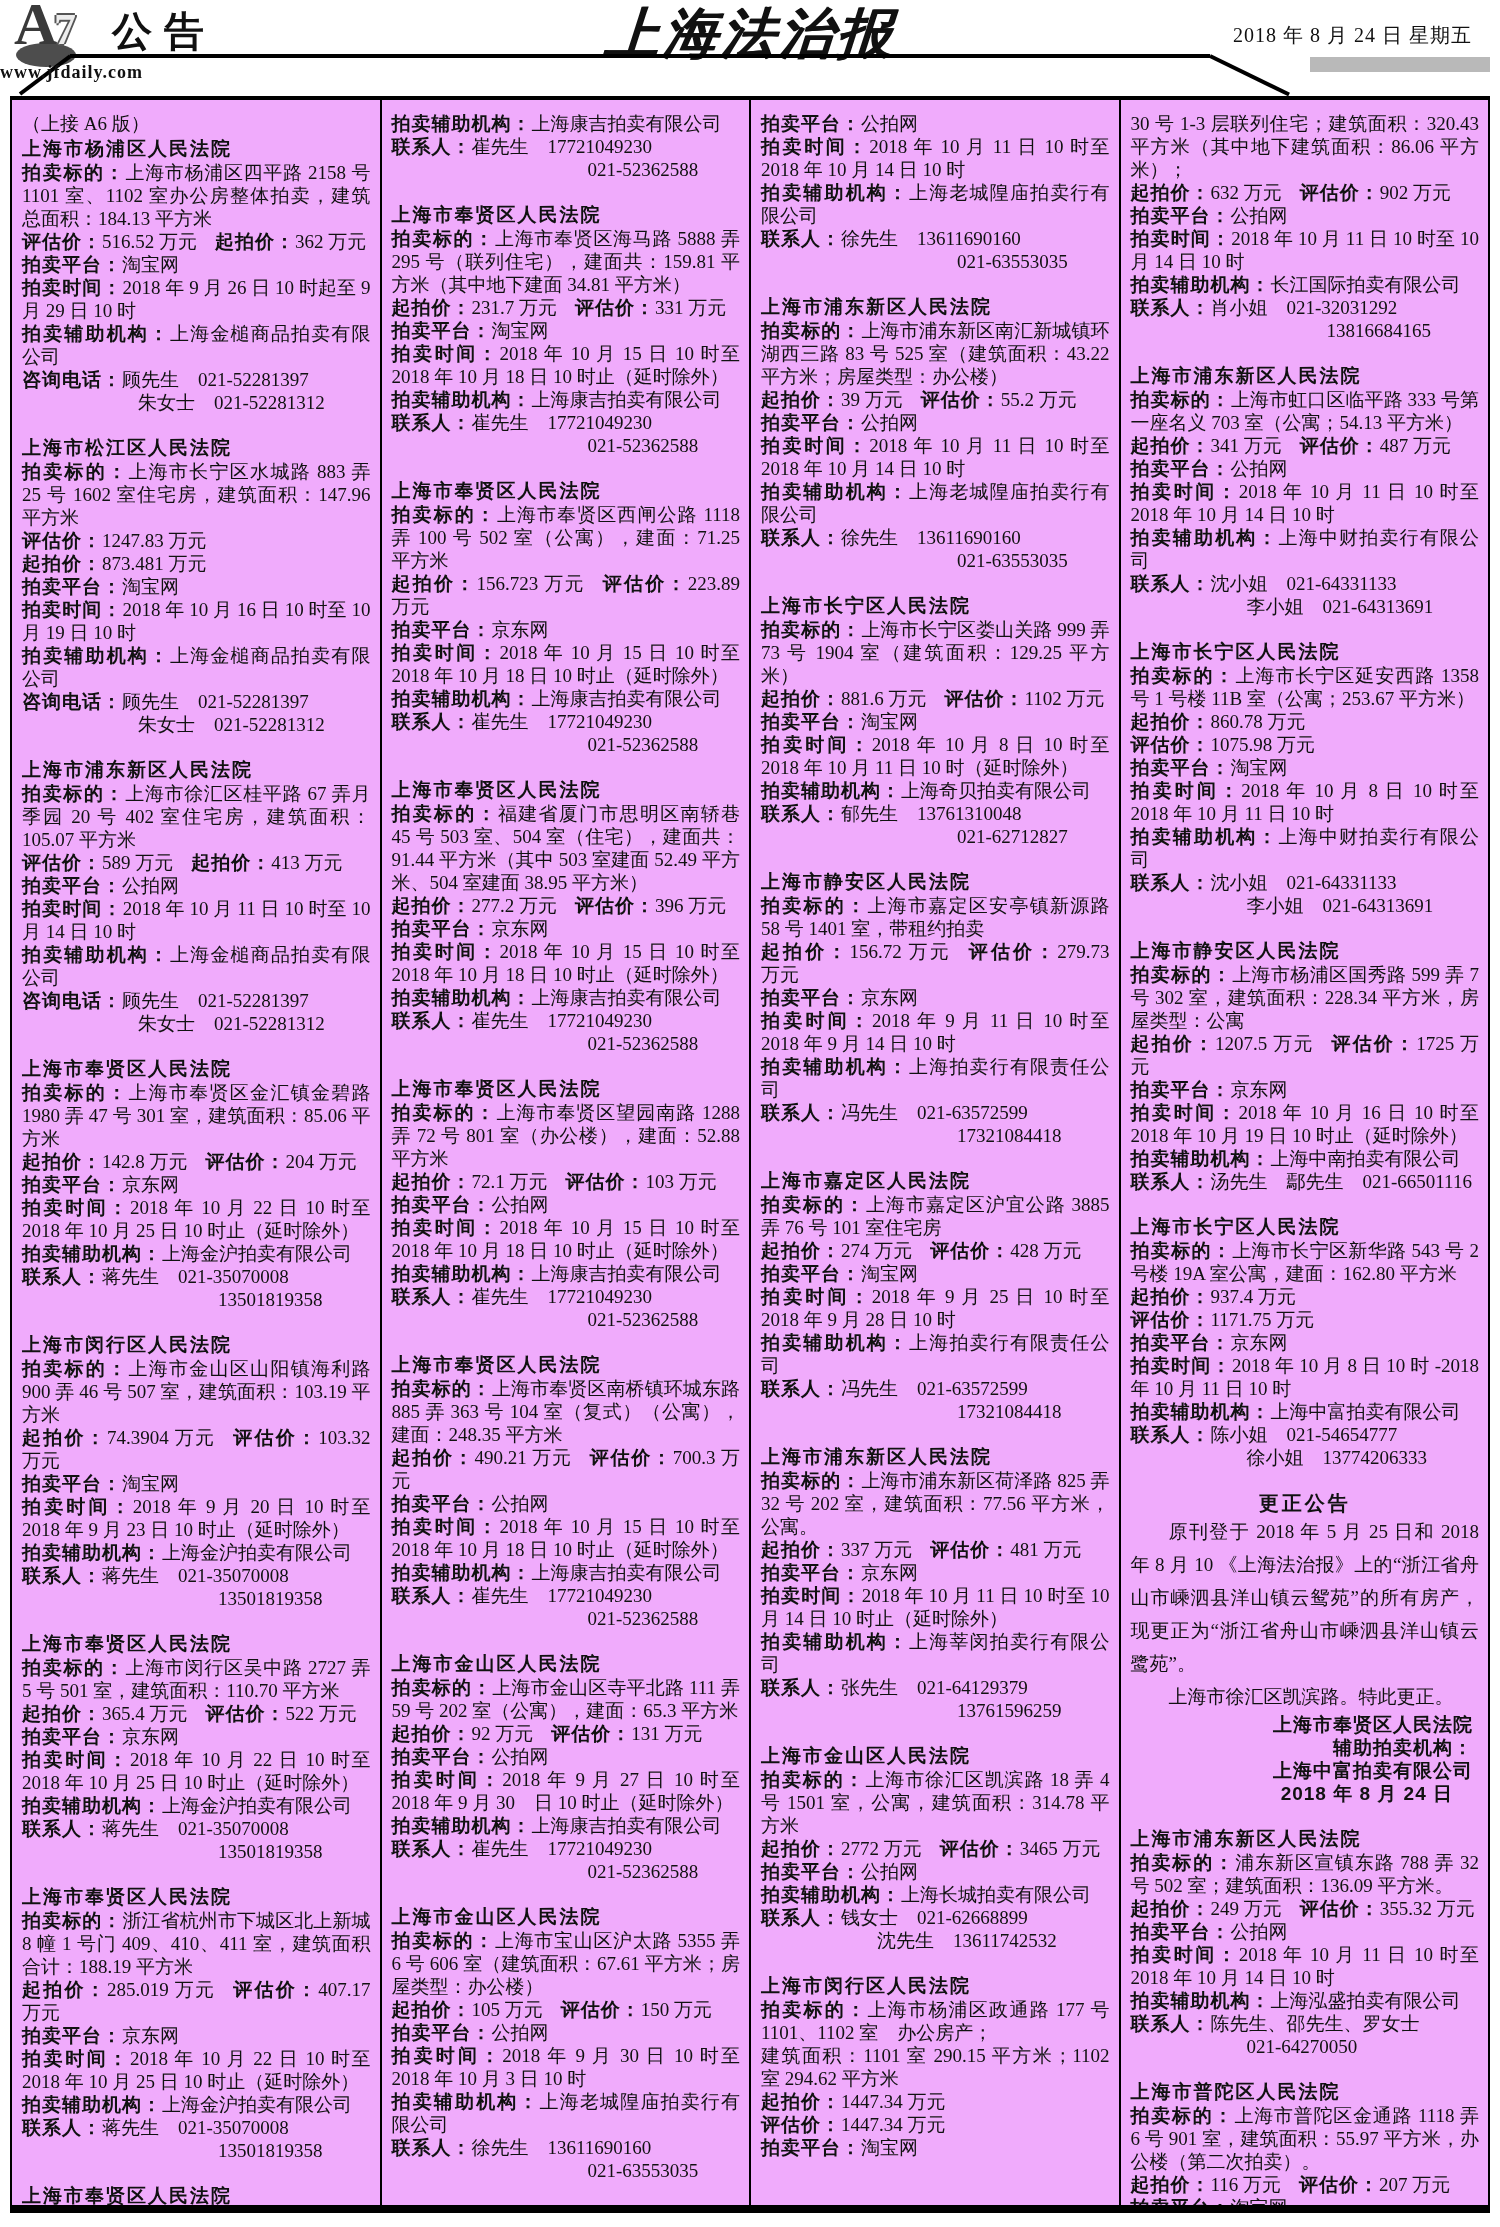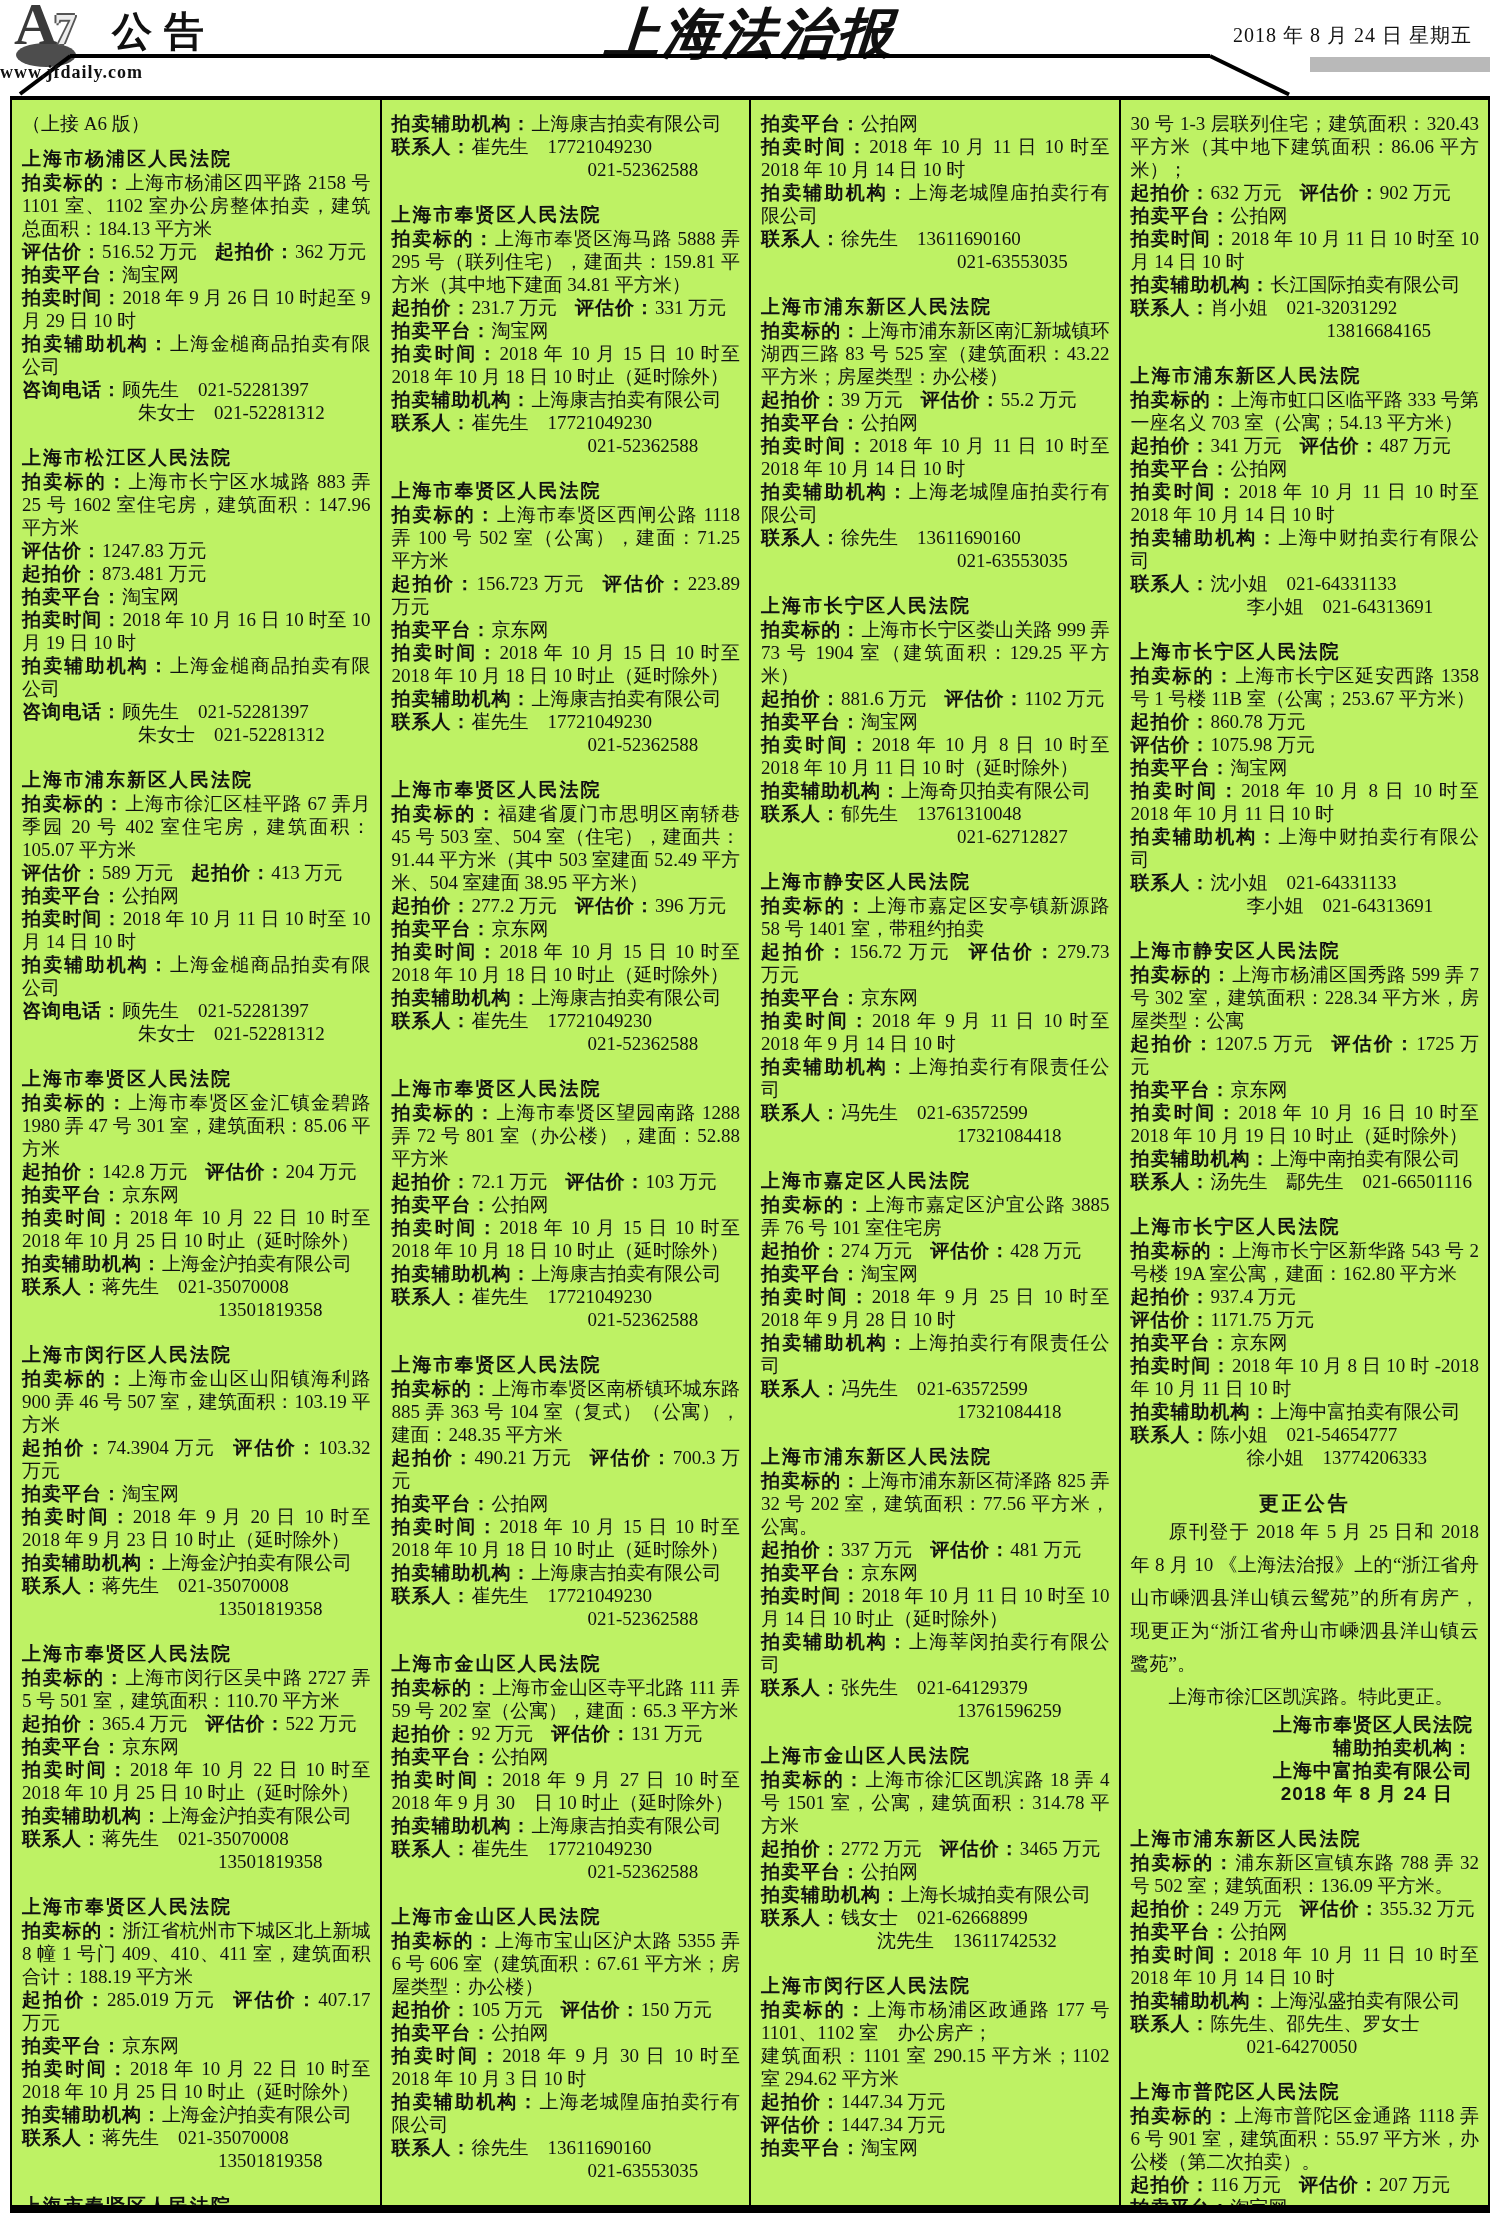--- a/index.html
+++ b/index.html
@@ -19,27 +19,27 @@
   .issue-date { position:absolute; right:28px; top:22px; font-size:20px; letter-spacing:1px; white-space:nowrap; }
   .grey-bar { position:absolute; right:10px; top:57px; width:180px; height:15px; background:#b9b9b9; }
   .rule-a { position:absolute; left:70px; top:54px; width:1140px; height:4px; background:#000; }
   .diag-left { position:absolute; left:20px; top:92px; width:63px; height:4px; background:#000; transform-origin:left center; transform:rotate(-37deg); }
   .diag-right { position:absolute; left:1210px; top:54px; width:88px; height:4px; background:#000; transform-origin:left center; transform:rotate(26deg); }
   .website { position:absolute; left:0; top:62px; width:100%; text-align:left; font-size:18px; font-weight:bold; letter-spacing:1px; }
   
   .content-box {
     position:absolute; left:10px; top:96px; width:1480px; height:2117px;
     border:2px solid #000; border-top-width:4px; border-bottom-width:8px;
-    display:flex; overflow:hidden; background:#bef264;
+    display:flex; overflow:hidden; background:#f0abfc;
   }
   .column { flex:1 1 0; padding:12px 9px 0 10px; overflow:hidden; }
   .column + .column { border-left:2px solid #000; }
   .notice { margin-top:22px; }
   .column > :first-child { margin-top:0; }
-  .cont + .notice { margin-top:12px; }
+  .cont + .notice { margin-top:2px; }
   p { margin:0; }
   .cont { font-size:19px; line-height:23px; }
   .court { font-size:19px; line-height:24px; font-weight:bold; letter-spacing:2px; font-family:"Liberation Sans","DejaVu Sans",sans-serif; }
   .field { font-size:19px; line-height:23px; text-align:justify; }
   .label { font-family:"Liberation Sans","DejaVu Sans",sans-serif; font-weight:bold; letter-spacing:1px; }
   .pair + .pair { margin-left:18px; }
   .indent1 { padding-left:116px; text-align:left; }
   .indent2 { padding-left:196px; text-align:left; }
   .corr-title { text-align:center; font-size:20px; line-height:24px; font-weight:bold; letter-spacing:3px; font-family:"Liberation Sans","DejaVu Sans",sans-serif; }
   .corr-p { font-size:19px; line-height:33px; text-indent:2em; text-align:justify; }

